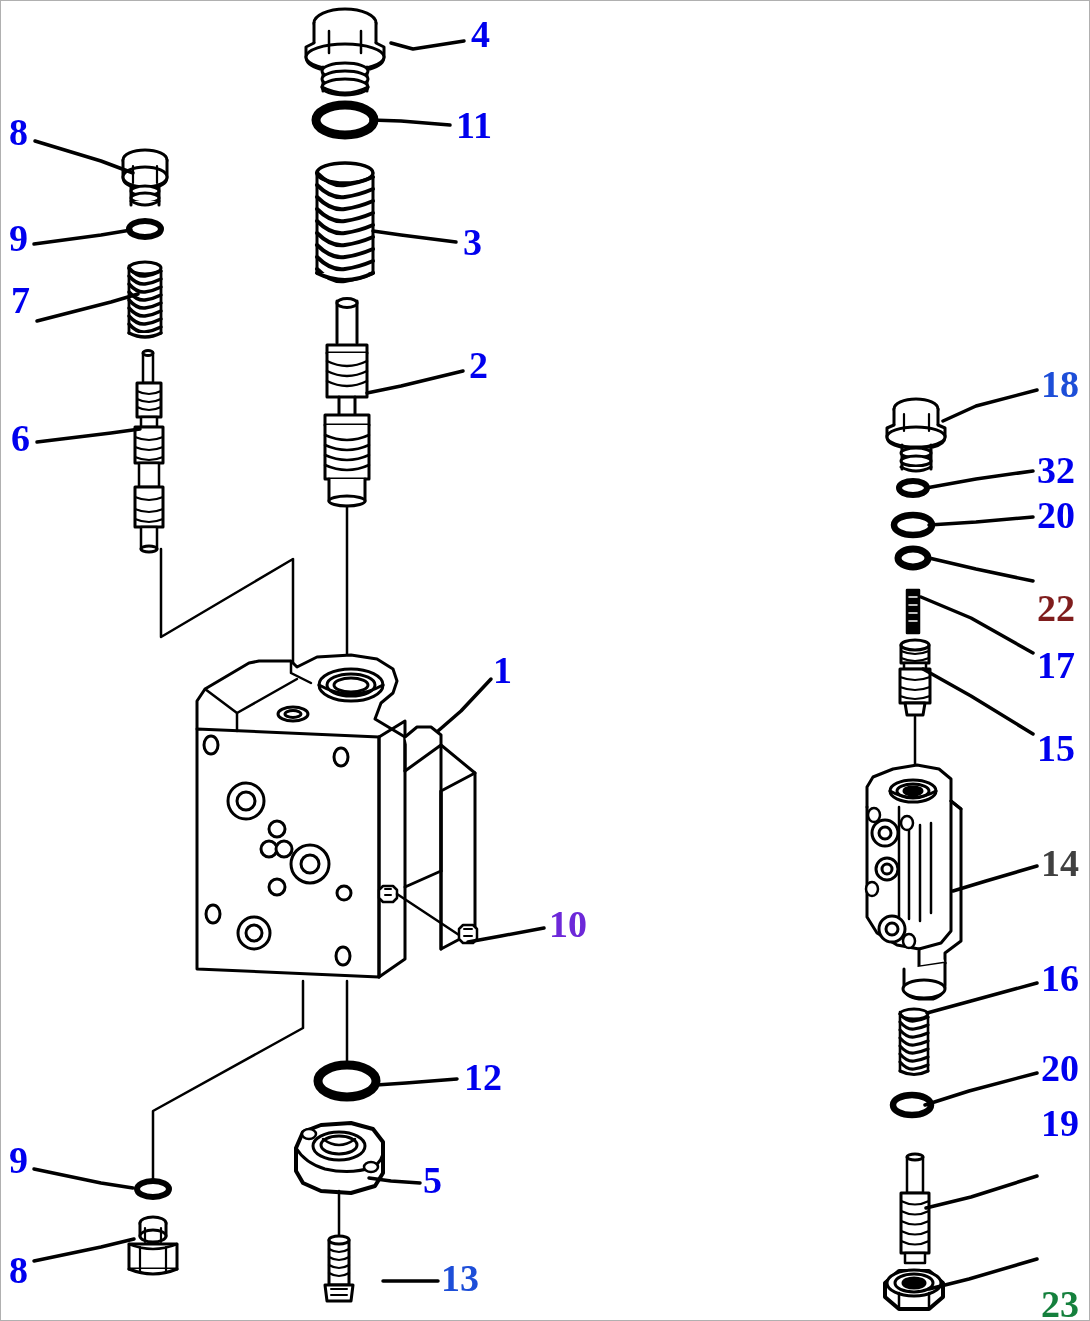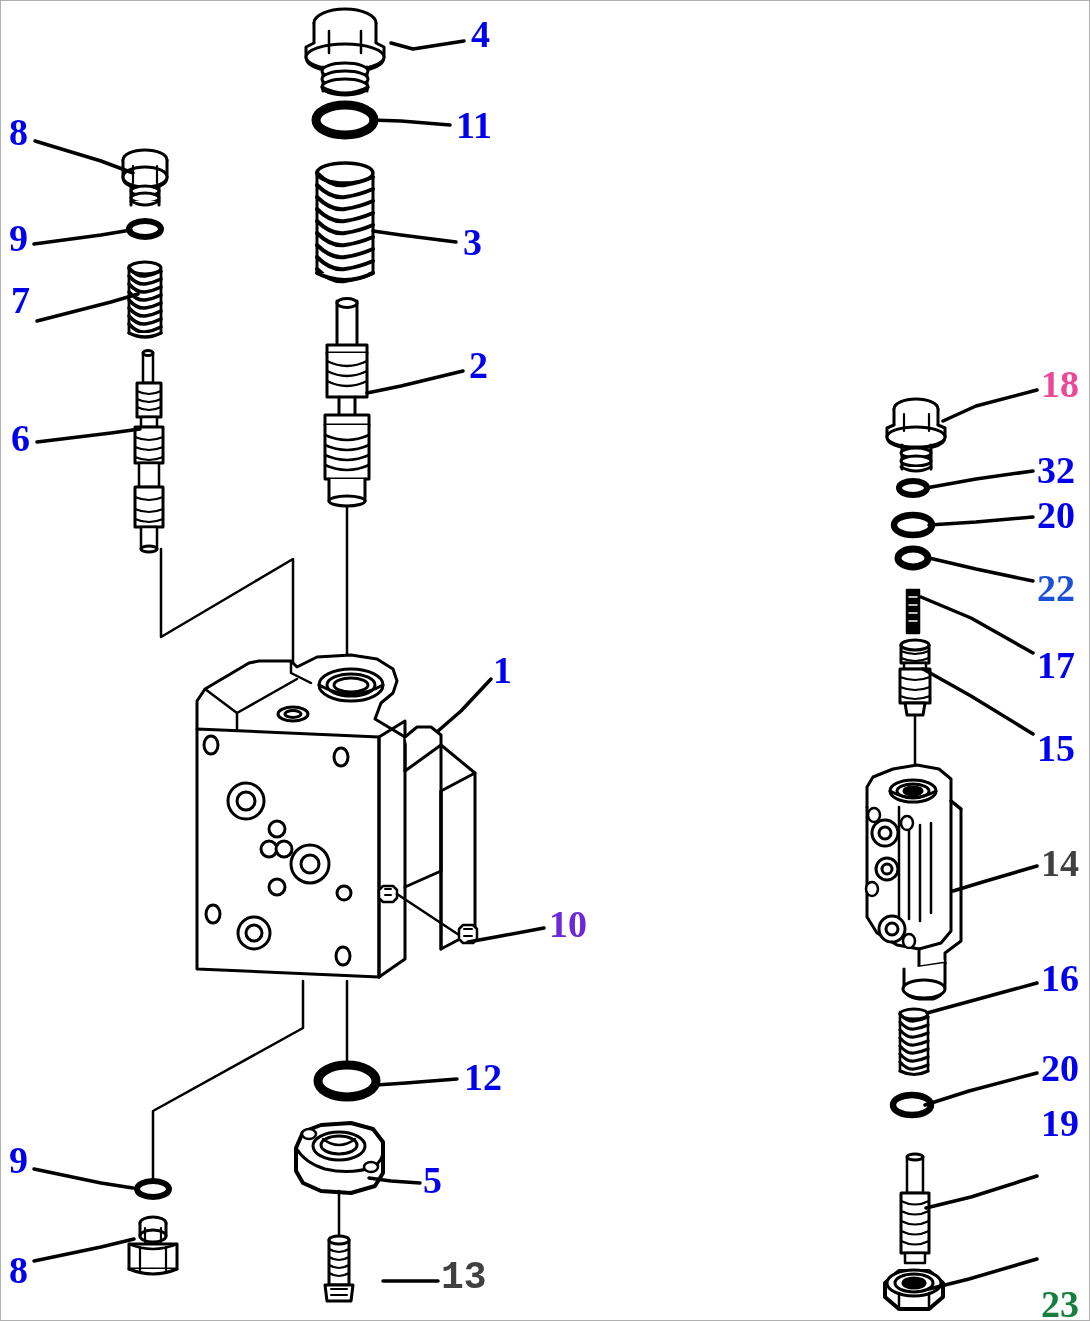--- a/index.html
+++ b/index.html
@@ -363,33 +363,33 @@
 
   <div id="callout-layer">
       <div class="callout" style="left: 470px; top: 14px; color: rgb(0, 0, 238);">4</div>
       <div class="callout" style="left: 8px; top: 112px; color: rgb(0, 0, 238);">8</div>
       <div class="callout" style="left: 455px; top: 105px; color: rgb(0, 0, 238);">11</div>
       <div class="callout" style="left: 8px; top: 218px; color: rgb(0, 0, 238);">9</div>
       <div class="callout" style="left: 462px; top: 222px; color: rgb(0, 0, 238);">3</div>
       <div class="callout" style="left: 10px; top: 280px; color: rgb(0, 0, 238);">7</div>
       <div class="callout" style="left: 468px; top: 345px; color: rgb(0, 0, 238);">2</div>
       <div class="callout" style="left: 10px; top: 418px; color: rgb(0, 0, 238);">6</div>
-      <div class="callout" style="left: 1040px; top: 364px; color: #ec4899; font-family: Liberation Serif, serif;">18</div>
+      <div class="callout" style="left: 1040px; top: 364px; color: #1d4ed8; font-family: Liberation Serif, serif;">18</div>
       <div class="callout" style="left: 1036px; top: 450px; color: rgb(0, 0, 238);">32</div>
       <div class="callout" style="left: 1036px; top: 495px; color: rgb(0, 0, 238);">20</div>
-      <div class="callout" style="left: 1036px; top: 568px; color: #1d4ed8;">22</div>
+      <div class="callout" style="left: 1036px; top: 588px; color: #7f1d1d;">22</div>
       <div class="callout" style="left: 1036px; top: 645px; color: rgb(0, 0, 238);">17</div>
       <div class="callout" style="left: 1036px; top: 728px; color: rgb(0, 0, 238);">15</div>
       <div class="callout" style="left: 492px; top: 650px; color: rgb(0, 0, 238);">1</div>
       <div class="callout" style="left: 548px; top: 904px; color: #6d28d9;">10</div>
       <div class="callout" style="left: 1040px; top: 843px; color: #404040;">14</div>
       <div class="callout" style="left: 1040px; top: 958px; color: rgb(0, 0, 238);">16</div>
       <div class="callout" style="left: 1040px; top: 1048px; color: rgb(0, 0, 238);">20</div>
       <div class="callout" style="left: 463px; top: 1057px; color: rgb(0, 0, 238);">12</div>
       <div class="callout" style="left: 1040px; top: 1103px; color: rgb(0, 0, 238);">19</div>
       <div class="callout" style="left: 8px; top: 1140px; color: rgb(0, 0, 238);">9</div>
       <div class="callout" style="left: 422px; top: 1160px; color: rgb(0, 0, 238);">5</div>
       <div class="callout" style="left: 8px; top: 1250px; color: rgb(0, 0, 238);">8</div>
       <div class="callout" style="left: 1040px; top: 1248px; color: #15803d; margin-top: 36px;">23</div>
-      <div class="callout" style="left: 440px; top: 1258px; color: #404040; font-family: Liberation Mono, monospace;">13</div>
+      <div class="callout" style="left: 440px; top: 1258px; color: #1d4ed8;">13</div>
     </div>
 
 </div>
 
 </body></html>

